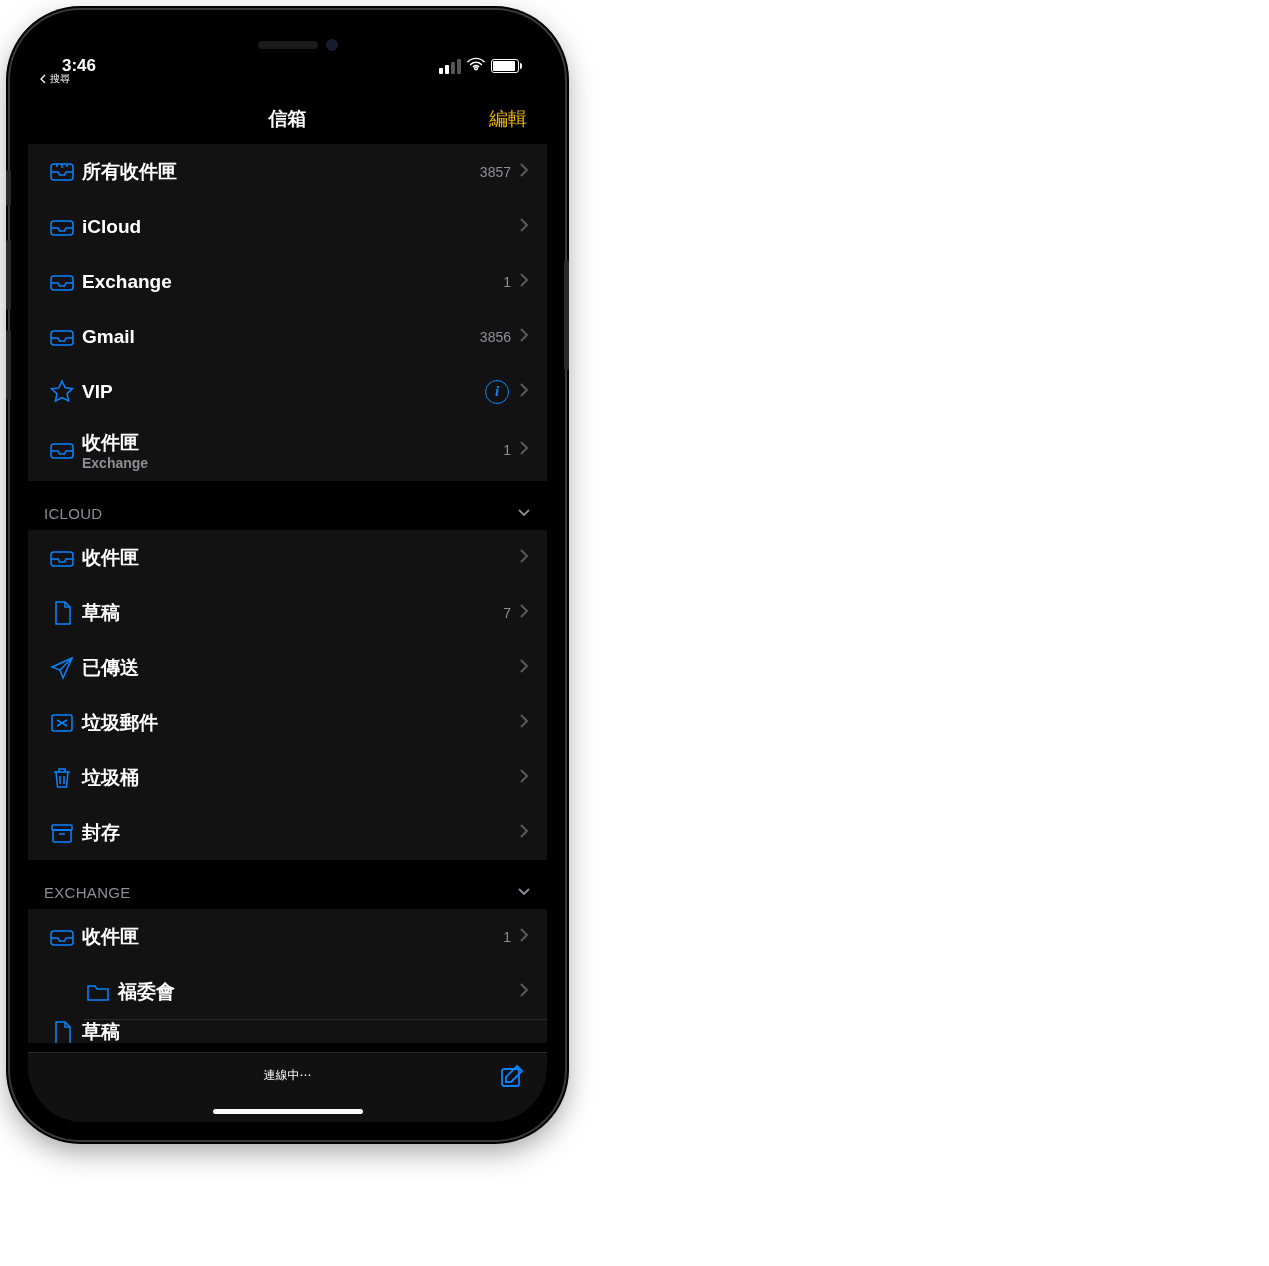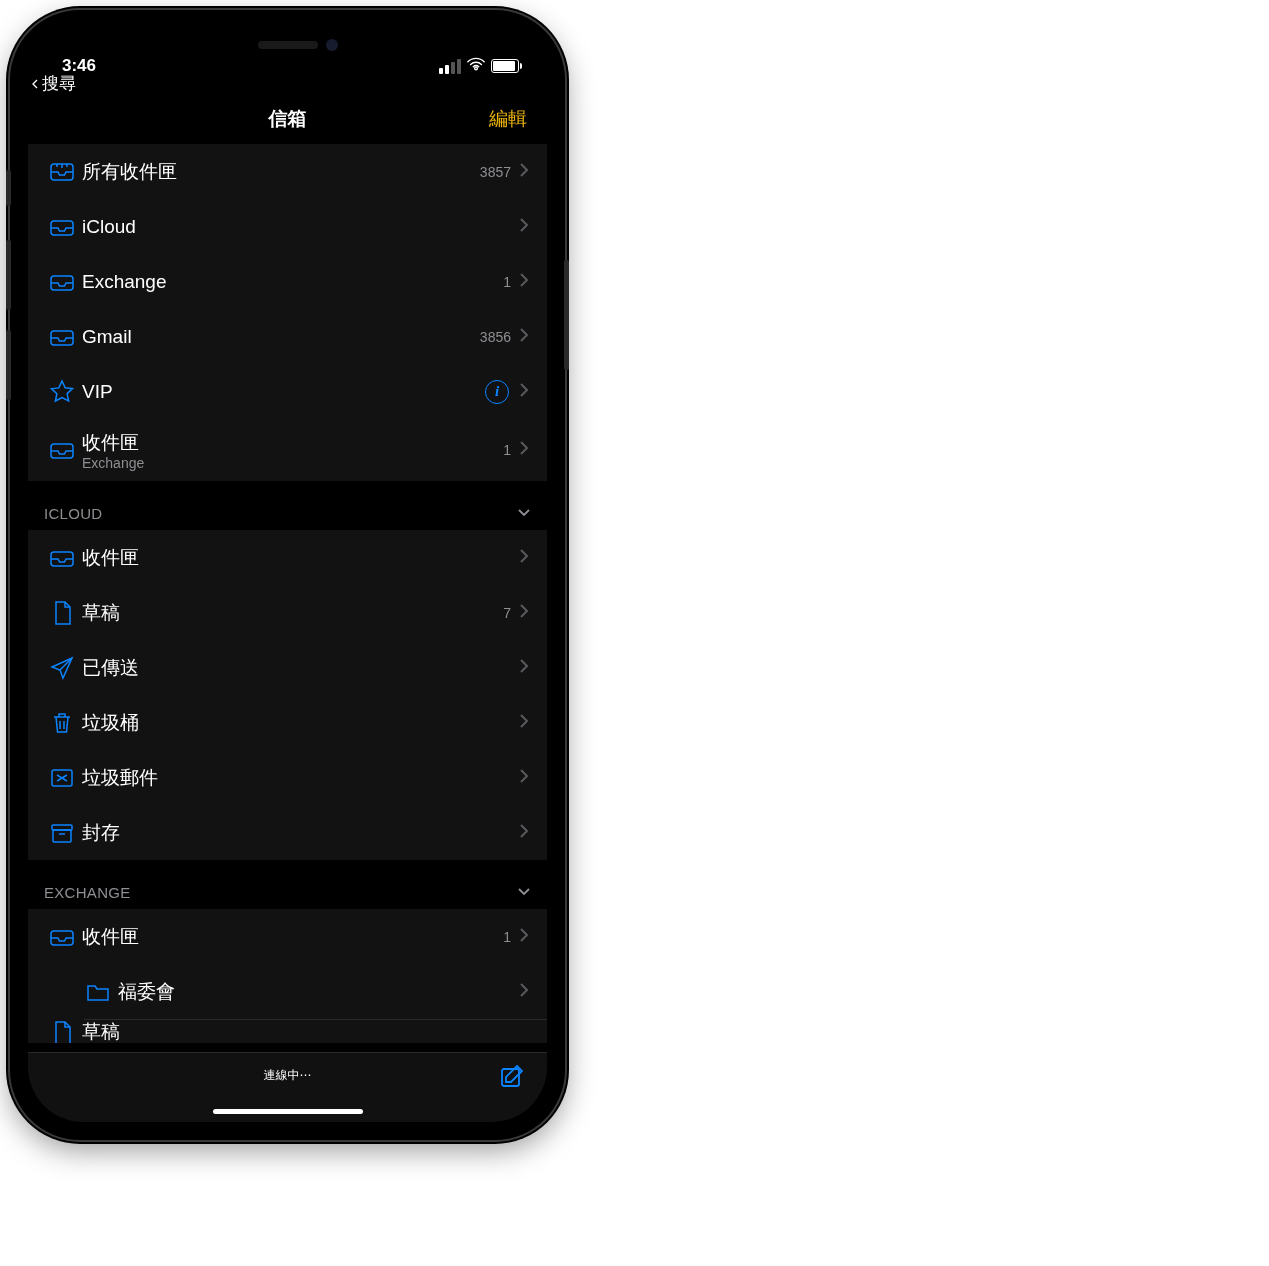--- a/index.html
+++ b/index.html
@@ -69,23 +69,23 @@
   .signal-bars span:nth-child(3){height:12px; background:#555;}
   .signal-bars span:nth-child(4){height:15px; background:#555;}
   .wifi-icon svg { width:18px; height:14px;}
   .battery { width:28px; height:14px; border:1.5px solid #fff; border-radius:3px; position:relative;}
   .battery::after { content:""; position:absolute; right:-4px; top:3px; width:2.5px; height:6px; background:#fff; border-radius:0 2px 2px 0;}
   .battery-fill { position:absolute; left:1px; top:1px; bottom:1px; width:22px; background:#fff; border-radius:1px;}
   
   .back-search {
     position:absolute;
     top: 44px;
-    left: 2px;
+    left: 10px;
     color: #fff;
-    font-size: 17px;
+    font-size: 10px;
     display:flex;
     align-items:center;
     gap:2px;
     z-index:40;
   }
   .back-search svg { width:10px; height:10px;}
   
   .nav-bar {
     position: absolute;
     top: 66px; left:0; right:0;
@@ -118,21 +118,21 @@
   .list-row::after {
     content:"";
     position:absolute;
     left: 56px; right:0; bottom:0;
     height:0.5px;
     background:#2a2a2a;
   }
   .list-row.no-sep::after { display:none; }
   .row-icon { width:40px; display:flex; justify-content:center; color:#0b84ff;}
   .row-icon svg { width:28px; height:28px; stroke:#0b84ff; fill:none; stroke-width:1.5;}
-  .row-main { flex:1; display:flex; flex-direction:column; justify-content:center;}
+  .row-main { flex:1; display:flex; flex-direction:column; justify-content:center;font-weight:bold;}
   .row-label { color:#fff; font-size:19px;}
   .row-sub { color:#8e8e93; font-size:14px; margin-top:-1px;}
   .row-count { color:#8e8e93; font-size:14px; margin-right:8px;}
   .chevron { color:#5a5a5e;}
   .chevron svg { width:10px; height:16px;}
   .info-badge { width:24px; height:24px; border:1.5px solid #0b84ff; border-radius:50%; color:#0b84ff; display:flex; align-items:center; justify-content:center; font-size:15px; font-weight:600; margin-right:10px; font-family: Georgia, serif; font-style:italic;}
   .section-header {
     background:#000;
     color:#8e8e93;
     font-size:15px;
@@ -378,40 +378,40 @@
             <span class="row-label">已傳送</span>
           </div>
         <span class="chevron"><svg viewBox="0 0 10 16">
               <path d="M2 2l6 6-6 6" fill="none" stroke="currentColor" stroke-width="2"></path>
             </svg></span>
       </div>
 
       <div class="list-row">
         <span class="row-icon">
             <svg viewBox="0 0 28 28">
-              <path d="M6 8h16M11 8V5h6v3M8 8l1.5 15h9L20 8M12 12v8M16 12v8"></path>
-            </svg>
-          </span>
-        <div class="row-main">
-            <span class="row-label">垃圾桶</span>
-          </div>
-        <span class="chevron"><svg viewBox="0 0 10 16">
-              <path d="M2 2l6 6-6 6" fill="none" stroke="currentColor" stroke-width="2"></path>
-            </svg></span>
-      </div>
-
-      <div class="list-row">
-        <span class="row-icon">
-            <svg viewBox="0 0 28 28">
               <rect x="4" y="6" width="20" height="16" rx="2"></rect>
               <path d="M9 11l10 6M19 11l-10 6"></path>
             </svg>
           </span>
         <div class="row-main">
             <span class="row-label">垃圾郵件</span>
+          </div>
+        <span class="chevron"><svg viewBox="0 0 10 16">
+              <path d="M2 2l6 6-6 6" fill="none" stroke="currentColor" stroke-width="2"></path>
+            </svg></span>
+      </div>
+
+      <div class="list-row">
+        <span class="row-icon">
+            <svg viewBox="0 0 28 28">
+              <path d="M6 8h16M11 8V5h6v3M8 8l1.5 15h9L20 8M12 12v8M16 12v8"></path>
+            </svg>
+          </span>
+        <div class="row-main">
+            <span class="row-label">垃圾桶</span>
           </div>
         <span class="chevron"><svg viewBox="0 0 10 16">
               <path d="M2 2l6 6-6 6" fill="none" stroke="currentColor" stroke-width="2"></path>
             </svg></span>
       </div>
 
       <div class="list-row no-sep">
         <span class="row-icon">
             <svg viewBox="0 0 28 28">
               <rect x="4" y="6" width="20" height="5" rx="1"></rect>

